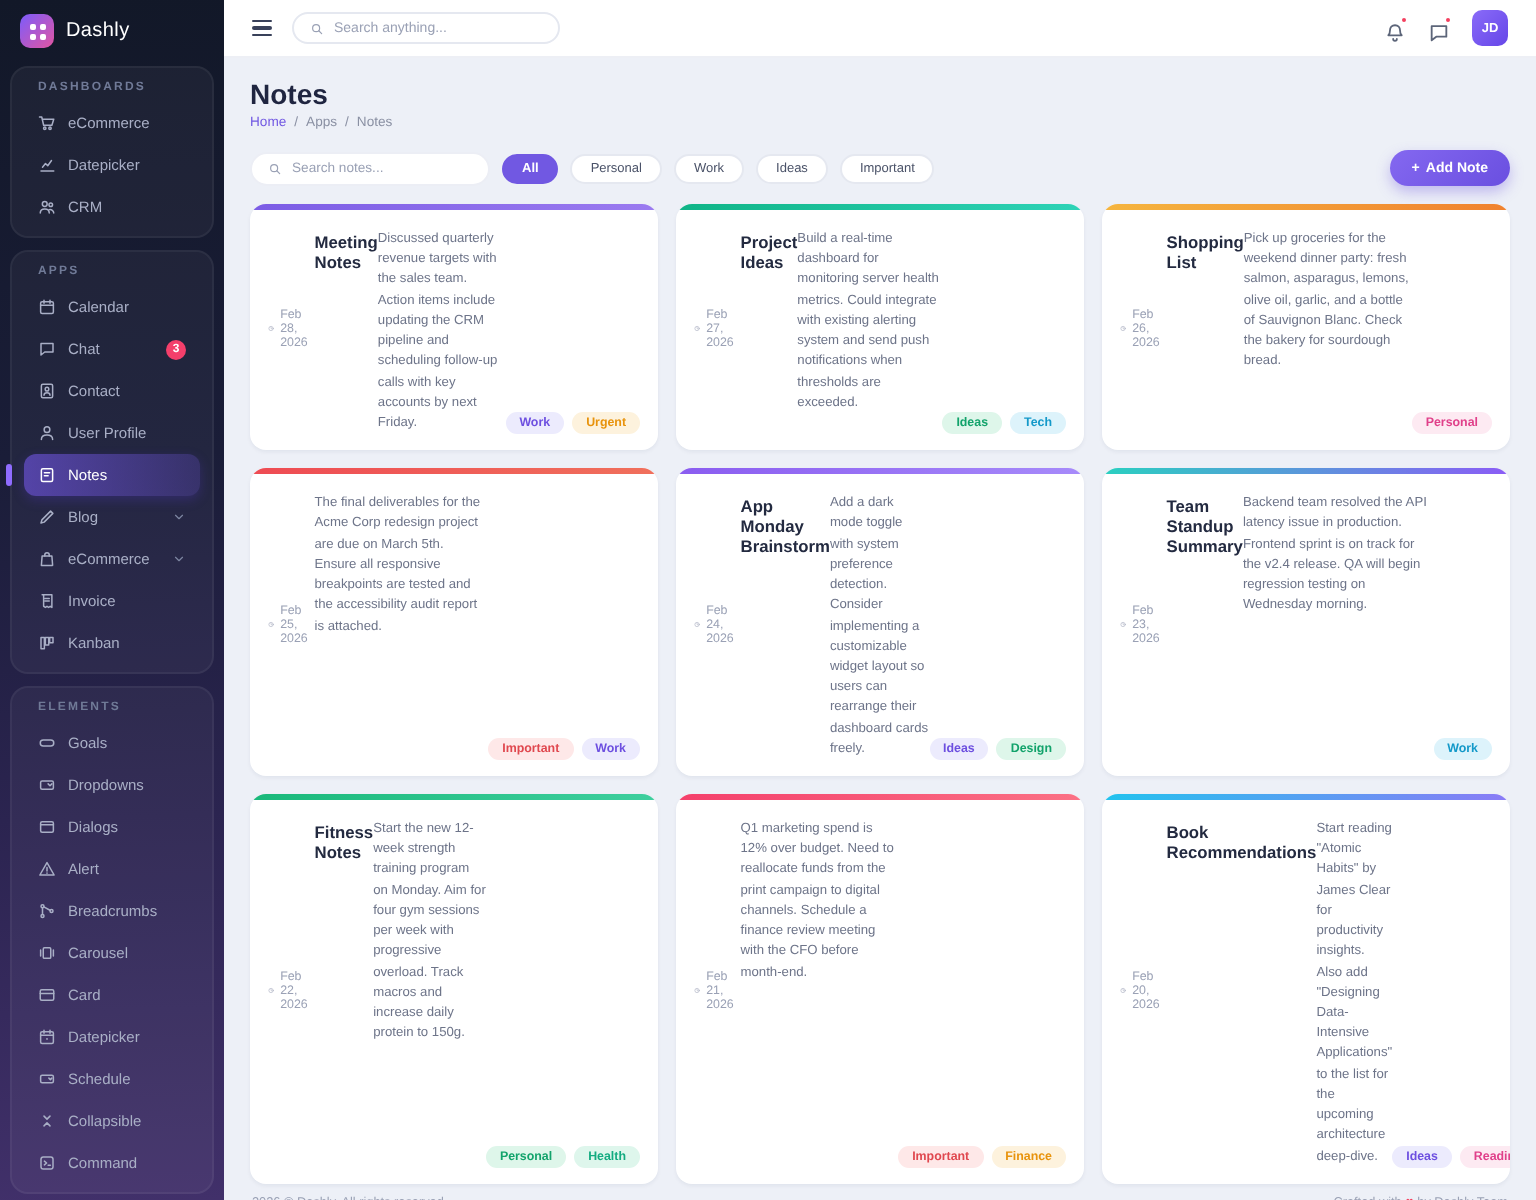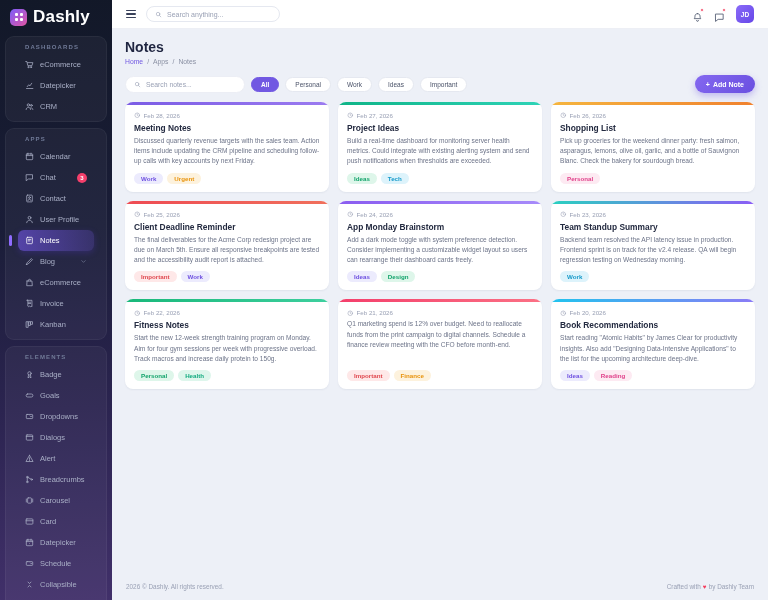--- a/index.html
+++ b/index.html
@@ -10,22 +10,22 @@
   
   .sidebar { width:112px; flex-shrink:0; height:600px; overflow:hidden;
     background:linear-gradient(178deg,#121828 0%,#1a1d38 38%,#2b2450 68%,#41306a 100%);
     display:flex; flex-direction:column; }
   .logo-row { display:flex; align-items:center; gap:6px; padding:7px 10px 6px; }
   .logo-mark { width:17px; height:17px; border-radius:5px; flex-shrink:0;
     background:linear-gradient(135deg,#7c5cfc,#e255a1);
     display:grid; grid-template-columns:3px 3px; grid-template-rows:3px 3px; gap:2px;
     place-content:center; }
   .logo-mark i { background:#fff; border-radius:1px; }
-  .logo-text { font-size:17px; font-weight:bold; color:#fff; letter-spacing:.2px; }
-  .nav-group { margin:3px 5px; padding:4px 12px; background:rgba(255,255,255,.045);
+  .logo-text { font-size:10px; font-weight:normal; color:#fff; letter-spacing:.2px; }
+  .nav-group { margin:3px 5px; padding:4px 6px; background:rgba(255,255,255,.045);
     border:1px solid rgba(255,255,255,.05); border-radius:9px; }
   .nav-group-label { font-size:6px; font-weight:bold; letter-spacing:1.1px; color:#707a97; padding:3px 7px 4px; }
   .nav-item { display:flex; align-items:center; gap:6px; height:21px; padding:0 7px;
     font-size:7.5px; color:#a9afc6; border-radius:6px; cursor:pointer; position:relative; }
   .nav-item .nico { width:9px; height:9px; flex-shrink:0; }
   .nav-item.active { background:linear-gradient(90deg,rgba(124,92,252,.55),rgba(124,92,252,.22));
     color:#fff; box-shadow:0 2px 6px rgba(90,60,220,.25); }
   .nav-item.active::before { content:""; position:absolute; left:-9px; top:5px; width:2.5px; height:11px;
     background:#8f6cff; border-radius:2px; }
   .nav-badge { margin-left:auto; min-width:10px; height:10px; border-radius:50%; background:#f43f6b;
@@ -60,21 +60,21 @@
     background:#fff; border:1px solid #e5e8f0; color:#4a5268; cursor:pointer; }
   .pill.active { background:#7158e2; border-color:#7158e2; color:#fff; font-weight:bold; }
   .add-btn { margin-left:auto; height:18px; padding:0 11px; border:none; border-radius:9px;
     background:linear-gradient(135deg,#8468f0,#6a4fe0); color:#fff; font-size:7px; font-weight:bold;
     display:flex; align-items:center; gap:3px; cursor:pointer; box-shadow:0 3px 7px rgba(106,79,224,.35); }
 
   .grid { display:grid; grid-template-columns:repeat(3,1fr); gap:9px; margin-top:9px; }
   .card { background:#fff; border-radius:8px; overflow:hidden; box-shadow:0 1px 2px rgba(23,30,60,.06);
     display:flex; flex-direction:column; cursor:pointer; }
   .card-accent { height:3px; flex-shrink:0; }
-  .card-inner { padding:7px 9px 8px; display:flex; flex-direction:column; flex:1; }
+  .card-inner { padding:7px 9px 8px; display:flex; flex-direction:row; flex:1; }
   .card-date { display:flex; align-items:center; gap:3px; font-size:6.2px; color:#9aa1b5; }
   .cico { width:6.5px; height:6.5px; }
   .card-title { font-size:8.4px; font-weight:bold; color:#232a40; margin-top:4px; }
   .card-text { font-size:6.6px; color:#6d7489; line-height:1.55; margin-top:3px; }
   .tags { display:flex; gap:4px; margin-top:auto; padding-top:6px; }
   .tag { font-size:6.2px; font-weight:bold; padding:2px 7px; border-radius:7px; }
 
   .footer { margin-top:auto; display:flex; justify-content:space-between; align-items:center;
     font-size:6.4px; color:#9aa1b5; padding:6px 1px 4px; }
   .heart { color:#f43f5e; margin:0 2px; }
@@ -291,26 +291,20 @@
     <div class="nav-item">
         <svg class="ic nico">
           <use href="#ic-kanban"></use>
         </svg>
         <span>Kanban</span>
       </div>
   </div>
 
   <div class="nav-group">
     <div class="nav-group-label">ELEMENTS</div>
-    <div class="nav-item">
-        <svg class="ic nico">
-          <use href="#ic-badge"></use>
-        </svg>
-        <span>Badge</span>
-      </div>
     <div class="nav-item">
         <svg class="ic nico">
           <use href="#ic-button"></use>
         </svg>
         <span>Goals</span>
       </div>
     <div class="nav-item">
         <svg class="ic nico">
           <use href="#ic-dropdown"></use>
         </svg>
@@ -483,21 +477,20 @@
 
       <article class="card">
         <div class="card-accent" style="background: linear-gradient(90deg, rgb(238, 75, 83), rgb(240, 112, 92));"></div>
         <div class="card-inner">
           <div class="card-date">
               <svg class="ic cico">
                 <use href="#ic-clock"></use>
               </svg>
               <span>Feb 25, 2026</span>
             </div>
-          <h3 class="card-title">Client Deadline Reminder</h3>
           <p class="card-text">The final deliverables for the Acme Corp redesign project are due on March 5th. Ensure all responsive breakpoints are tested and the accessibility audit report is attached.</p>
           <div class="tags">
             <span class="tag" style="background-color: rgb(254, 232, 232); color: rgb(224, 72, 79);">Important</span>
             <span class="tag" style="background-color: rgb(236, 235, 253); color: rgb(109, 79, 224);">Work</span>
           </div>
         </div>
       </article>
 
       <article class="card">
         <div class="card-accent" style="background: linear-gradient(90deg, rgb(138, 92, 240), rgb(167, 139, 250));"></div>

